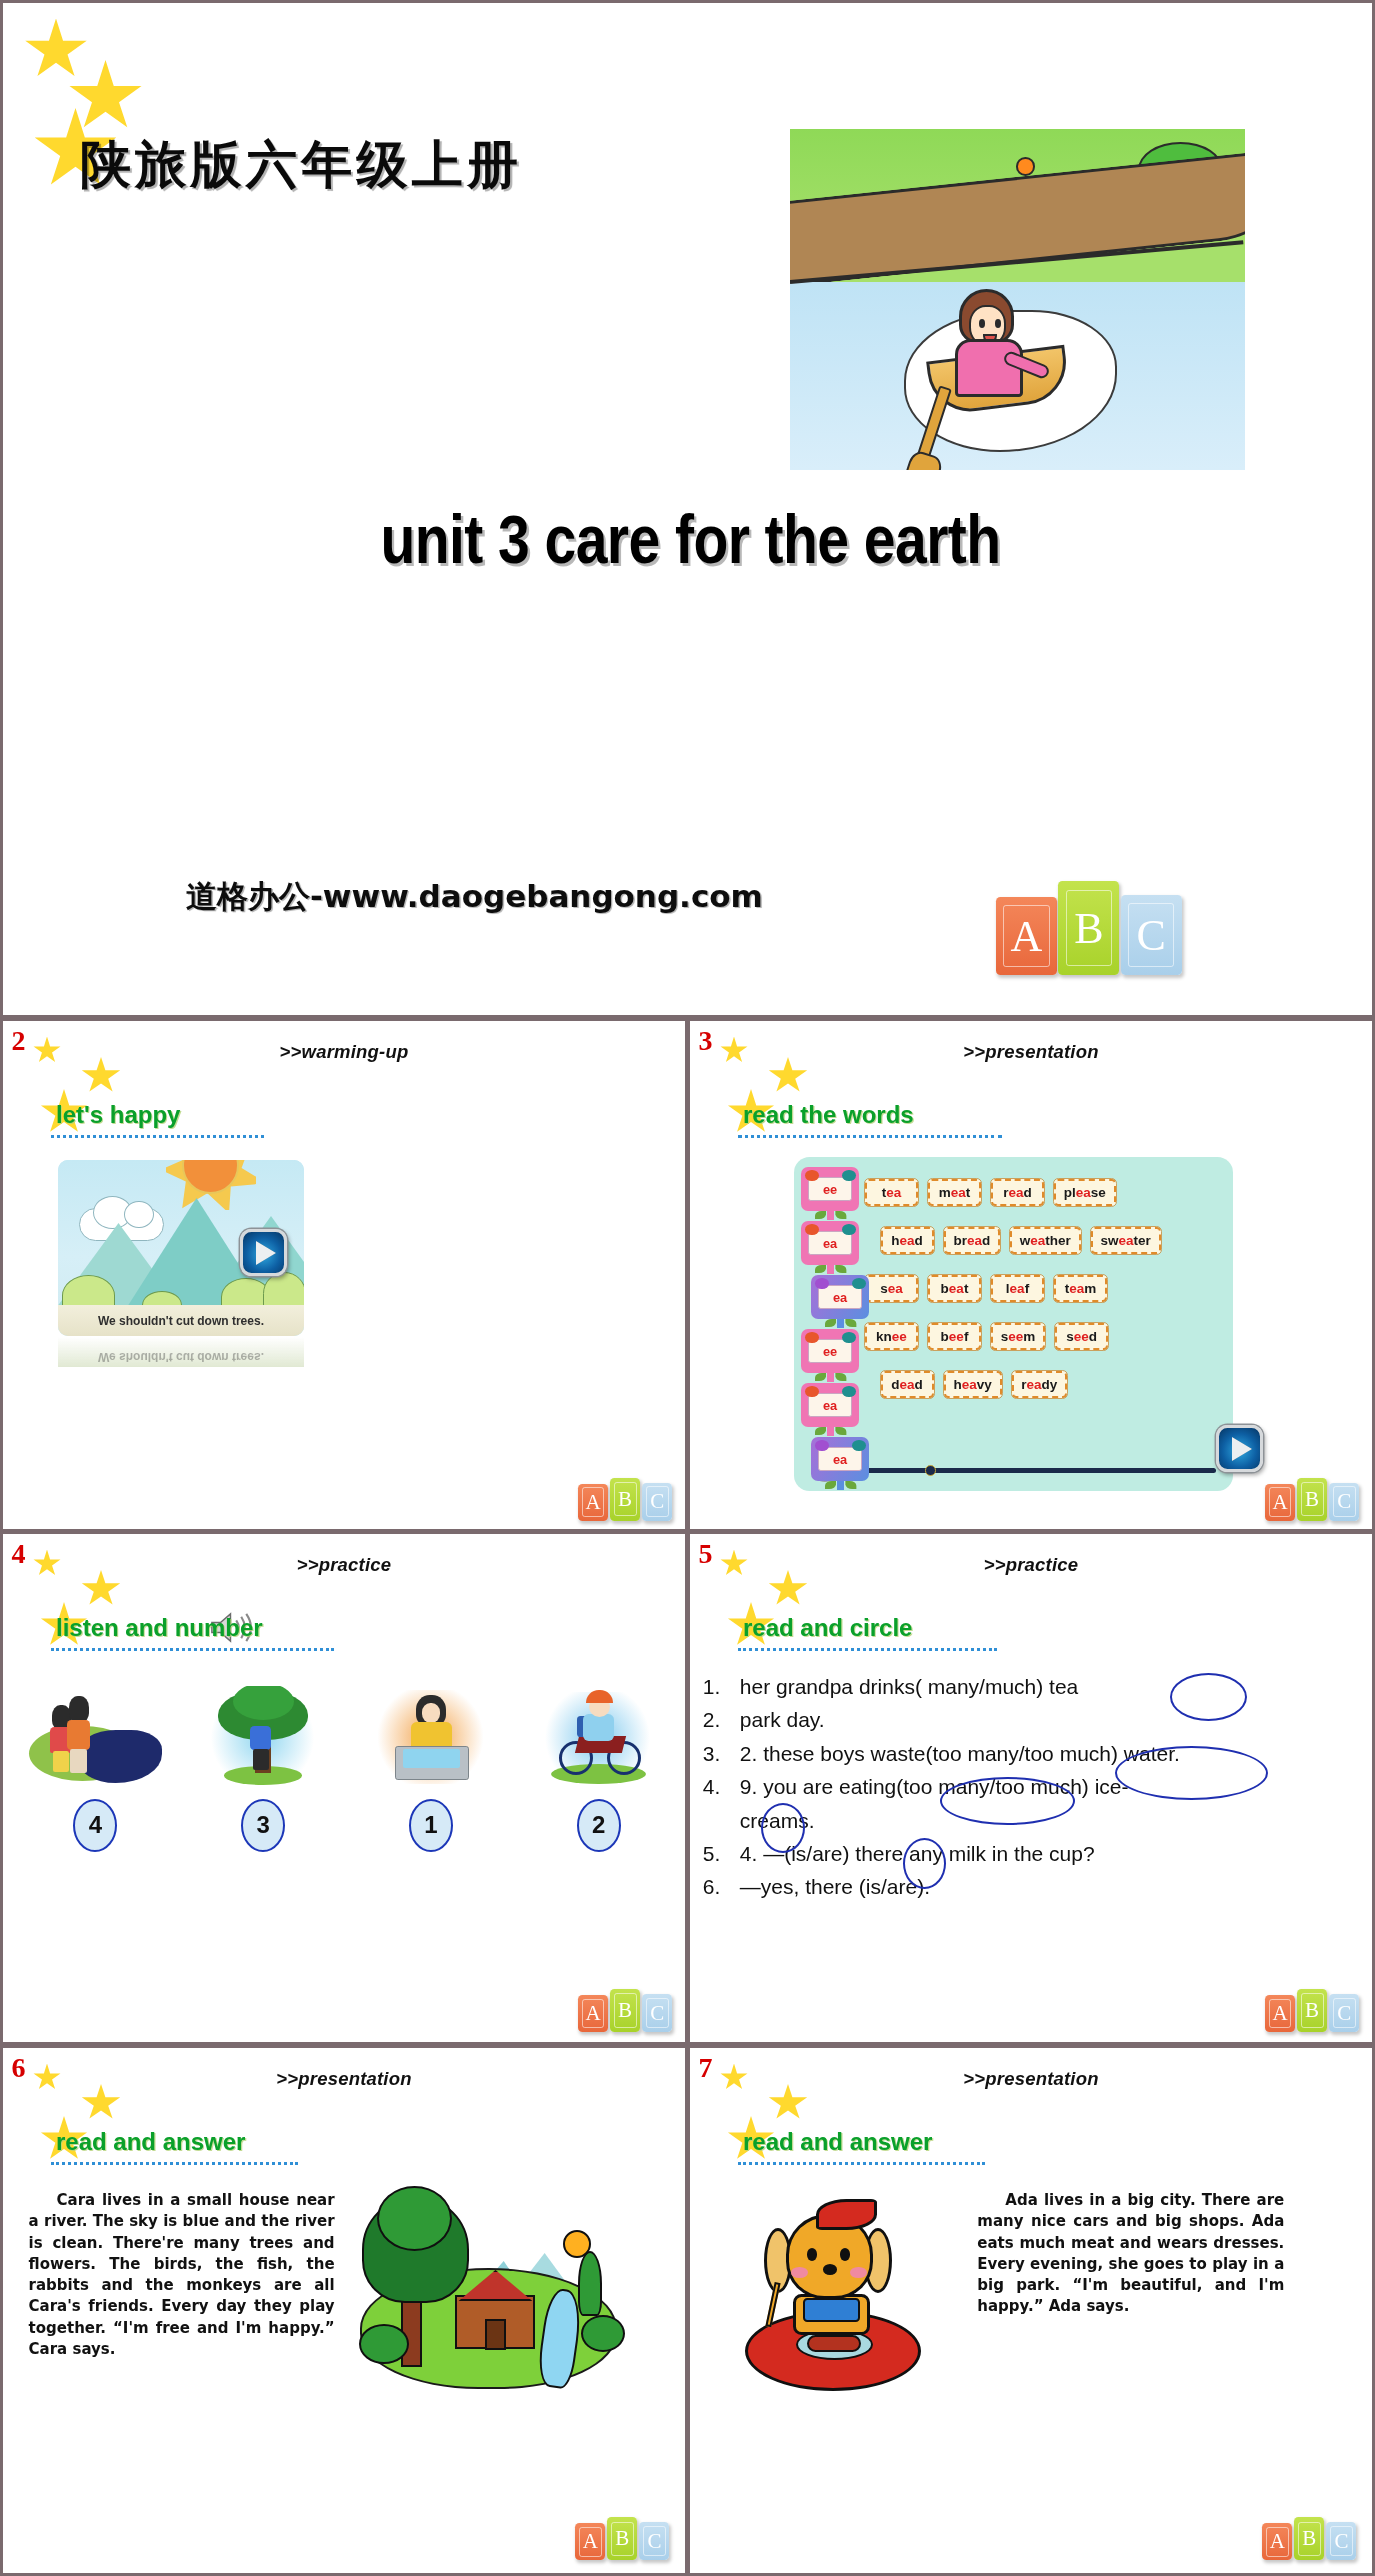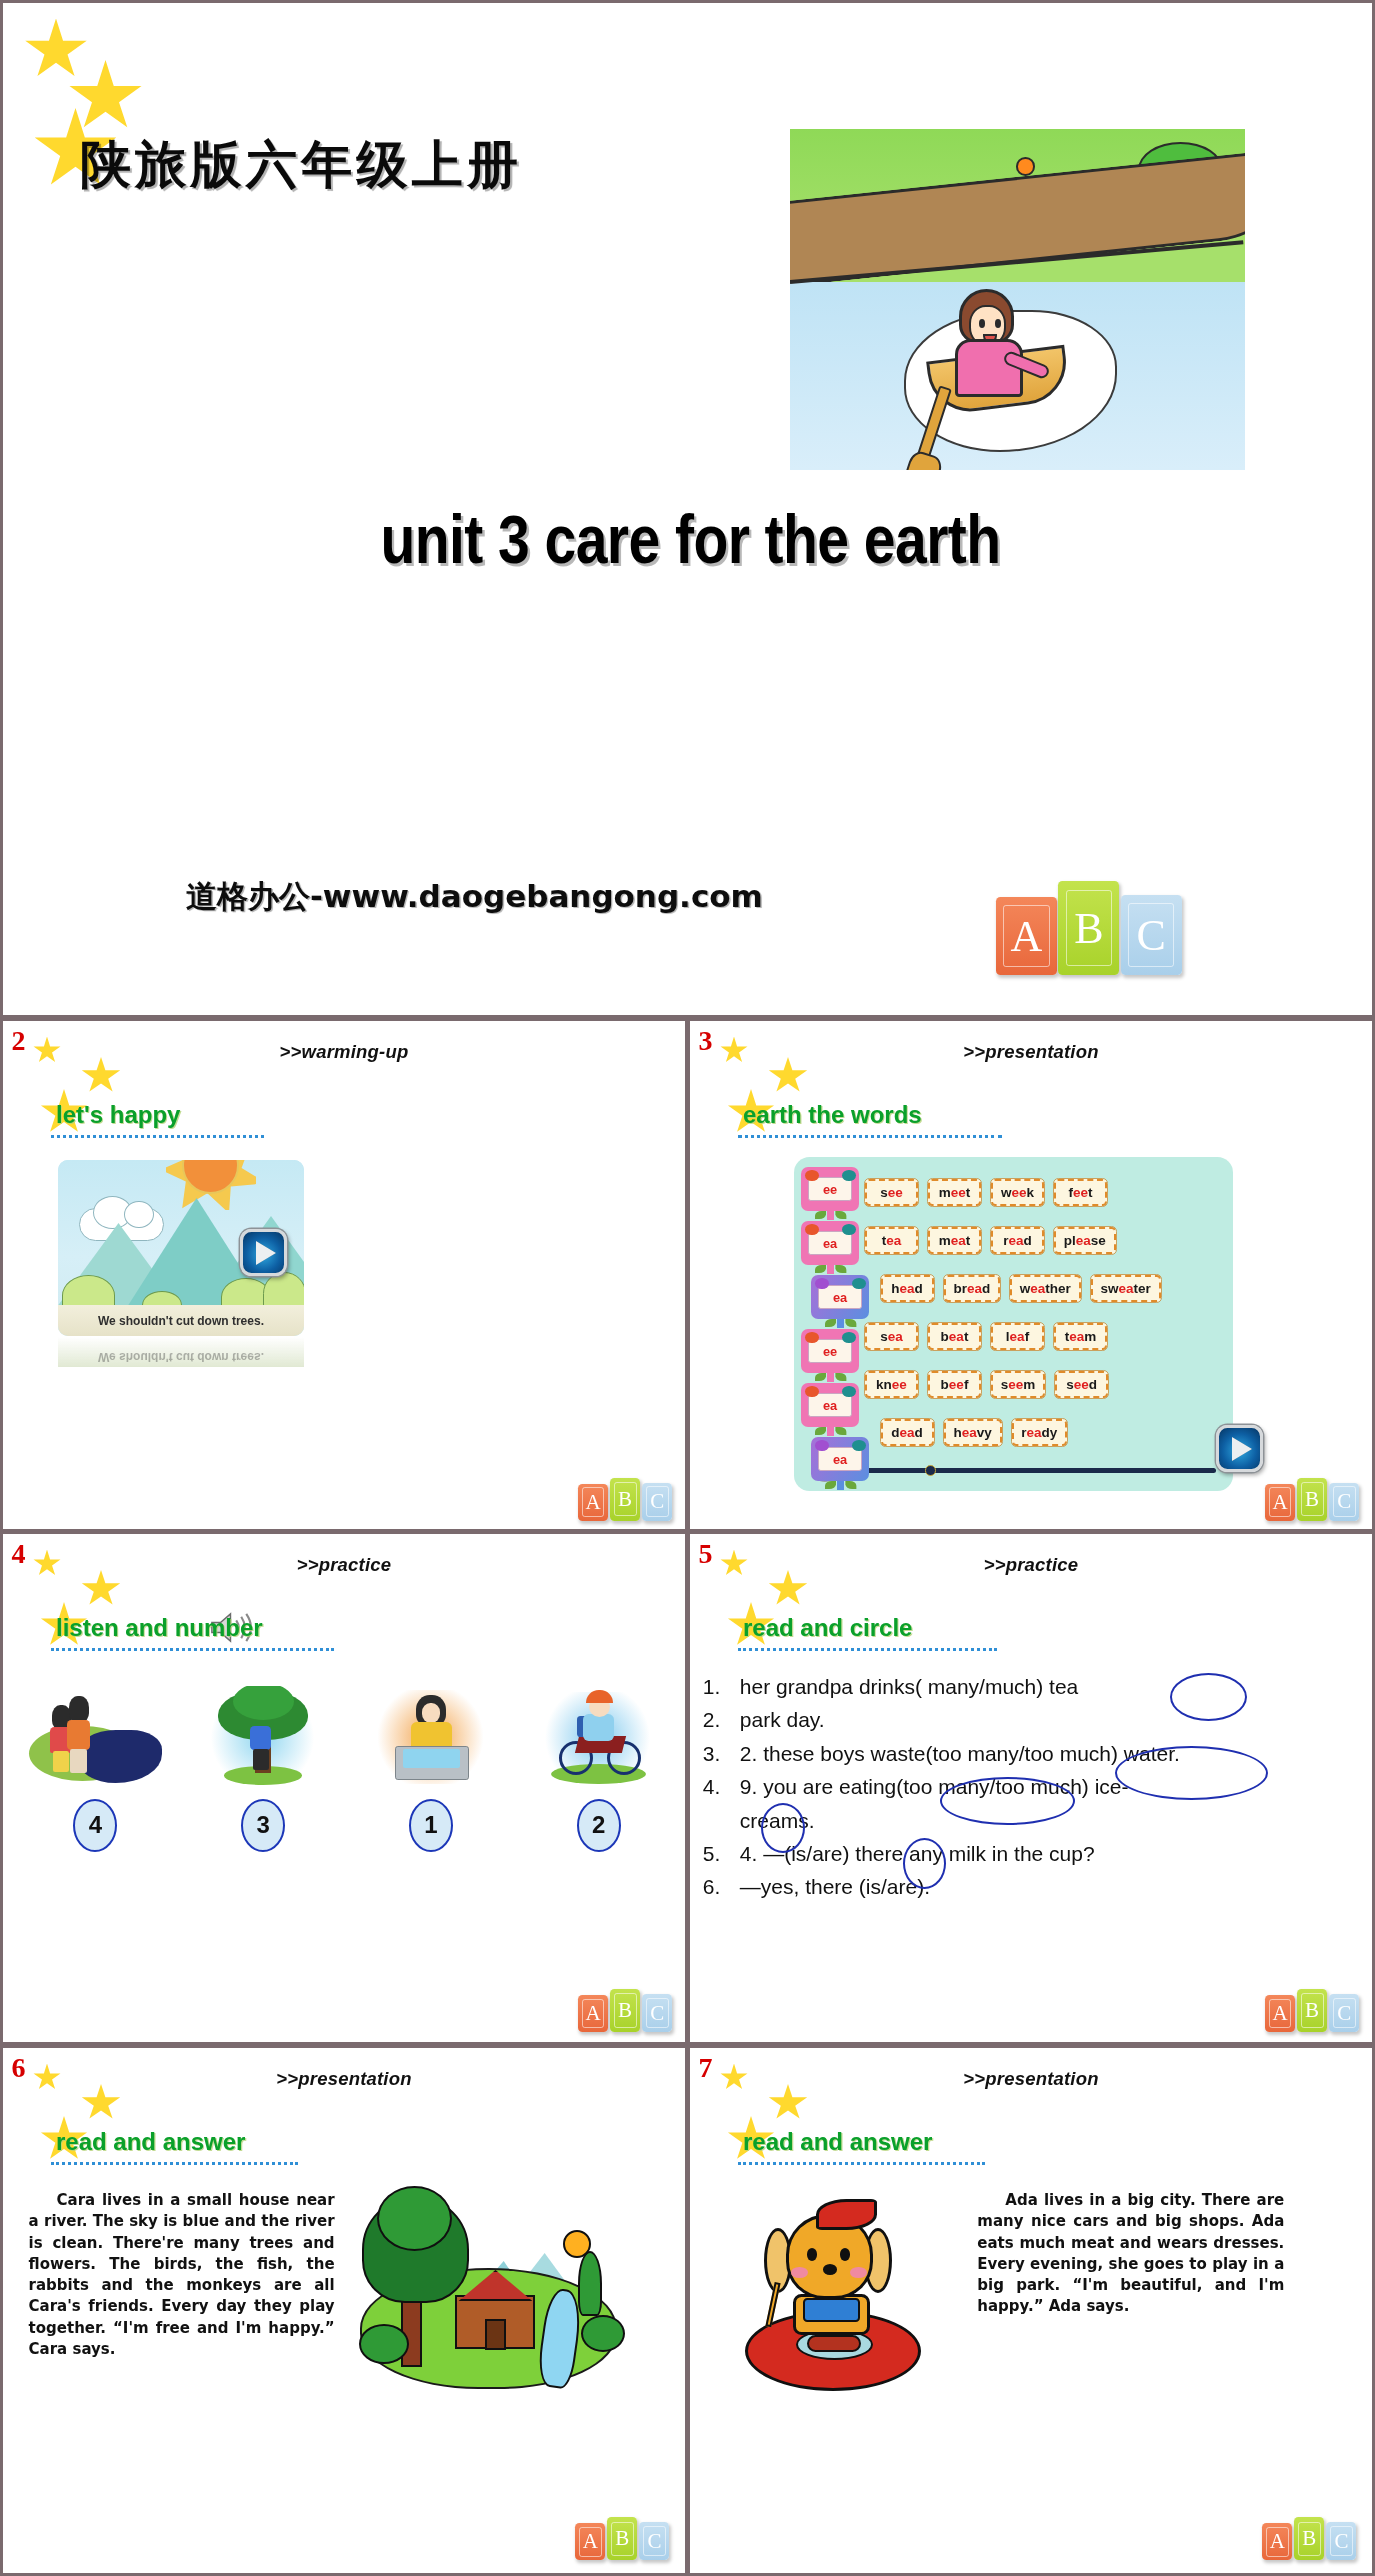--- a/index.html
+++ b/index.html
@@ -463,21 +463,21 @@
 </div>
 
 <div class="slide bordered" id="s3">
   <div class="slide-num">3</div>
   <div class="hdr-stars">
     <div class="star hs1"></div>
     <div class="star hs2"></div>
     <div class="star hs3"></div>
   </div>
   <div class="section-label">&gt;&gt;presentation</div>
-  <div class="slide-title">earth the words</div>
+  <div class="slide-title">read the words</div>
   <div class="title-underline" style="width:264px"></div>
 
   <div id="word-board">
     <div class="sign-col">
       <div class="sign pink">
           <div class="frame"></div>
           <div class="post"></div>
           <div class="tip"></div>
           <div class="tip2"></div>
           <div class="leaf l"></div>
@@ -525,26 +525,20 @@
           <div class="post"></div>
           <div class="tip" style="background:#a14fd0"></div>
           <div class="tip2"></div>
           <div class="leaf l"></div>
           <div class="leaf r"></div>
           <div class="plate">ea</div>
         </div>
     </div>
 
     <div class="wb-rows" id="wb-rows">
-        <div class="wb-row">
-          <div class="word-card">s<span class="hl">ee</span></div>
-          <div class="word-card">m<span class="hl">ee</span>t</div>
-          <div class="word-card">w<span class="hl">ee</span>k</div>
-          <div class="word-card">f<span class="hl">ee</span>t</div>
-        </div>
         <div class="wb-row">
           <div class="word-card">t<span class="hl">ea</span></div>
           <div class="word-card">m<span class="hl">ea</span>t</div>
           <div class="word-card">r<span class="hl">ea</span>d</div>
           <div class="word-card">pl<span class="hl">ea</span>se</div>
         </div>
         <div class="wb-row indent">
           <div class="word-card">h<span class="hl">ea</span>d</div>
           <div class="word-card">br<span class="hl">ea</span>d</div>
           <div class="word-card">w<span class="hl">ea</span>ther</div>

